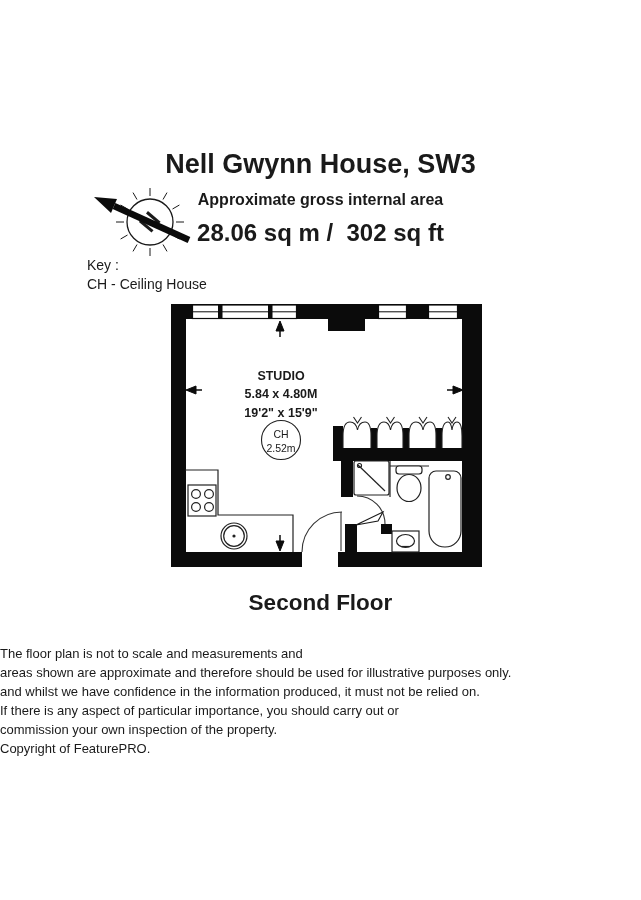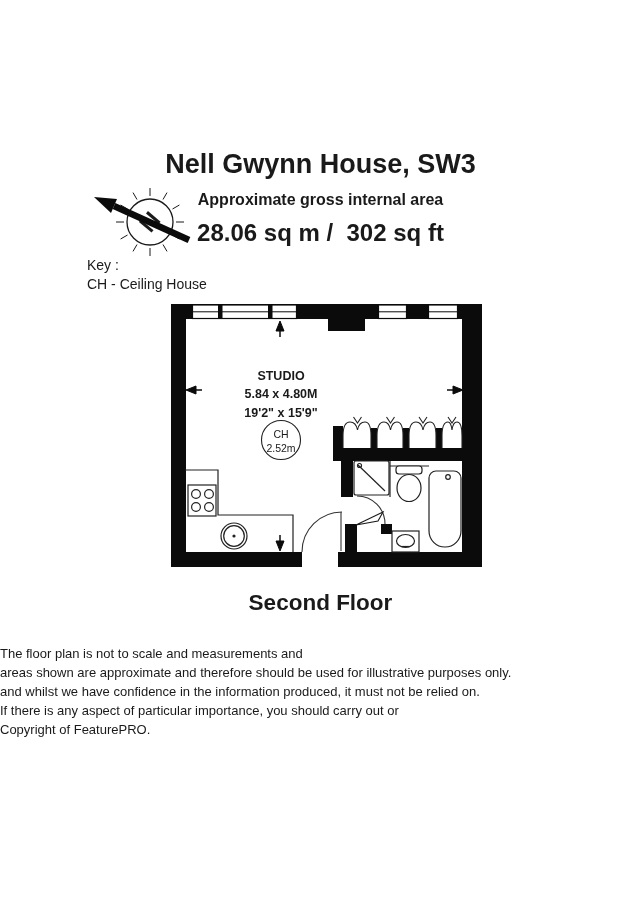--- a/index.html
+++ b/index.html
@@ -177,16 +177,17 @@
     </g>
   </svg>
 
   <div class="floor-label">Second Floor</div>
 
   <div class="disclaimer">
     <div>The floor plan is not to scale and measurements and</div>
     <div>areas shown are approximate and therefore should be used for illustrative purposes only.</div>
     <div>and whilst we have confidence in the information produced, it must not be relied on.</div>
     <div>If there is any aspect of particular importance, you should carry out or</div>
+    <div>commission your own inspection of the property.</div>
     <div>Copyright of FeaturePRO.</div>
   </div>
 
 </div>
 
 </body></html>

